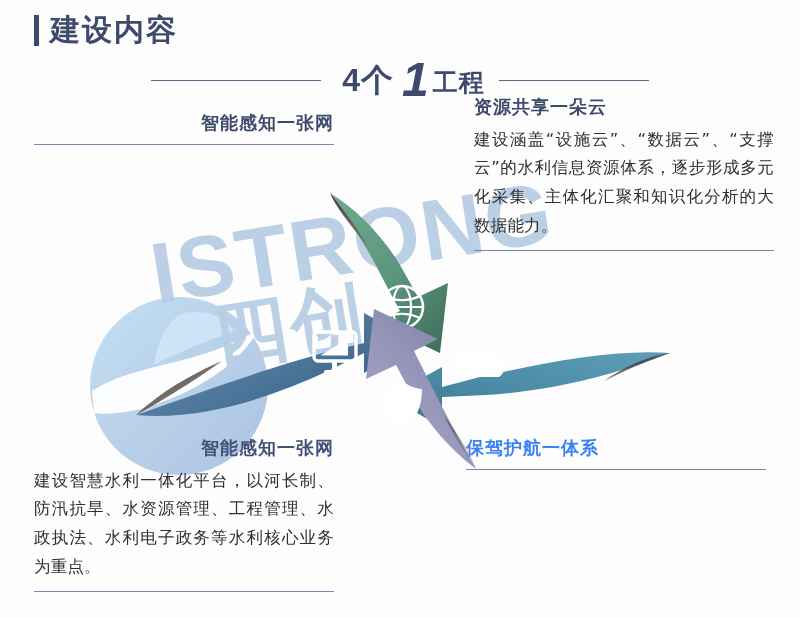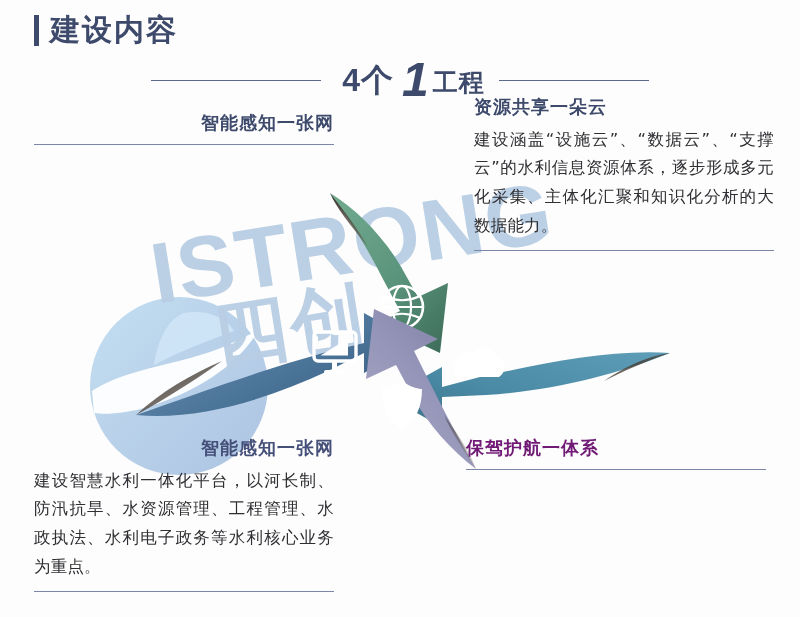--- a/index.html
+++ b/index.html
@@ -134,21 +134,21 @@
     margin-bottom: 7px;
   }
   .quad.tl .quad-heading,
   .quad.bl .quad-heading { text-align: right; }
   .quad.tr .quad-heading,
   .quad.br .quad-heading { text-align: left; }
 
   .quad.tl .quad-heading { color: #3d4a6b; }
   .quad.tr .quad-heading { color: #3d4a6b; }
   .quad.bl .quad-heading { color: #45507a; }
-  .quad.br .quad-heading { color: #701a75; }
+  .quad.br .quad-heading { color: #3b82f6; }
 
   .quad-body {
     font-size: 16.5px;
     line-height: 1.75;
     color: #2f2f33;
     letter-spacing: .2px;
     text-align: justify;
     text-justify: inter-ideograph;
     font-family: "DejaVu Sans", sans-serif;
   }

